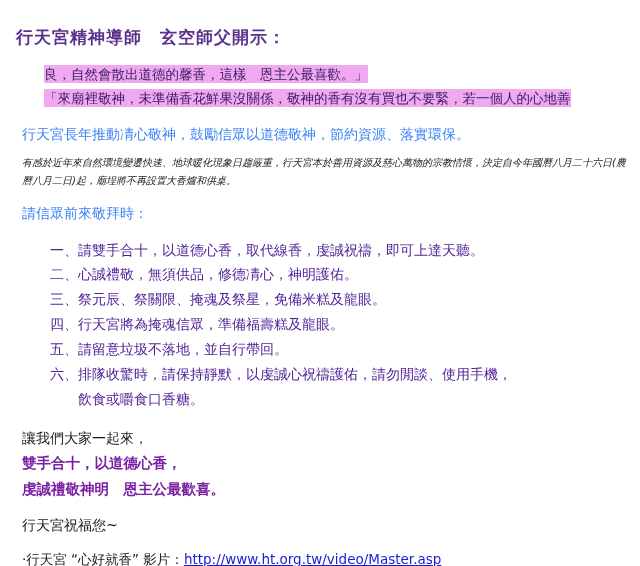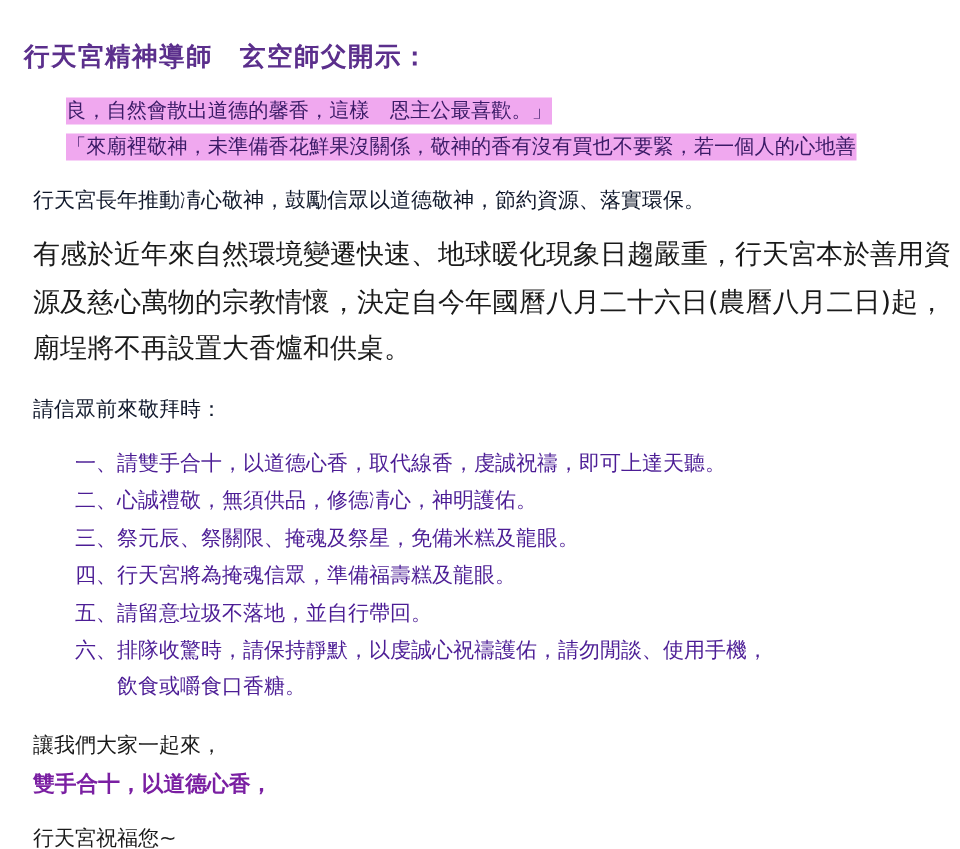--- a/index.html
+++ b/index.html
@@ -42,29 +42,30 @@
     padding: 1px 0;
     box-decoration-break: clone;
     -webkit-box-decoration-break: clone;
   }
   .quote-row {
     margin-bottom: 2px;
   }
   .para {
     font-size: 14px;
     line-height: 1.75;
-    color: #0f172a;
+    color: #3b82f6;
     margin: 0 0 3px 8px;
   }
   .para-wide {
-    font-size: 18px;
+    font-size: 10px;
     line-height: 1.75;
     color: #1a1a1a;
     margin: 8px 0 3px 8px;
     width: 612px;
+    font-style: italic;
   }
   .spacer-sm { height: 9px; }
   .spacer-md { height: 14px; }
   .list {
     margin: 0 0 0 36px;
     padding: 0;
     list-style: none;
   }
   .list li {
     font-size: 14px;
@@ -145,20 +146,21 @@
     <li>
       <span>六、排隊收驚時，請保持靜默，以虔誠心祝禱護佑，請勿閒談、使用手機，</span>
       <span class="sub">飲食或嚼食口香糖。</span>
     </li>
   </ul>
 
   <div class="spacer-md"></div>
 
   <div class="closing">讓我們大家一起來，</div>
   <div class="emph">雙手合十，以道德心香，</div>
+  <div class="emph">虔誠禮敬神明　恩主公最歡喜。</div>
 
   <div class="bless">行天宮祝福您~</div>
 
   <div class="footnote">
     <span>‧行天宮 “心好就香” 影片：</span><a href="#">http://www.ht.org.tw/video/Master.asp</a>
   </div>
 
 </div>
 
 </body></html>

